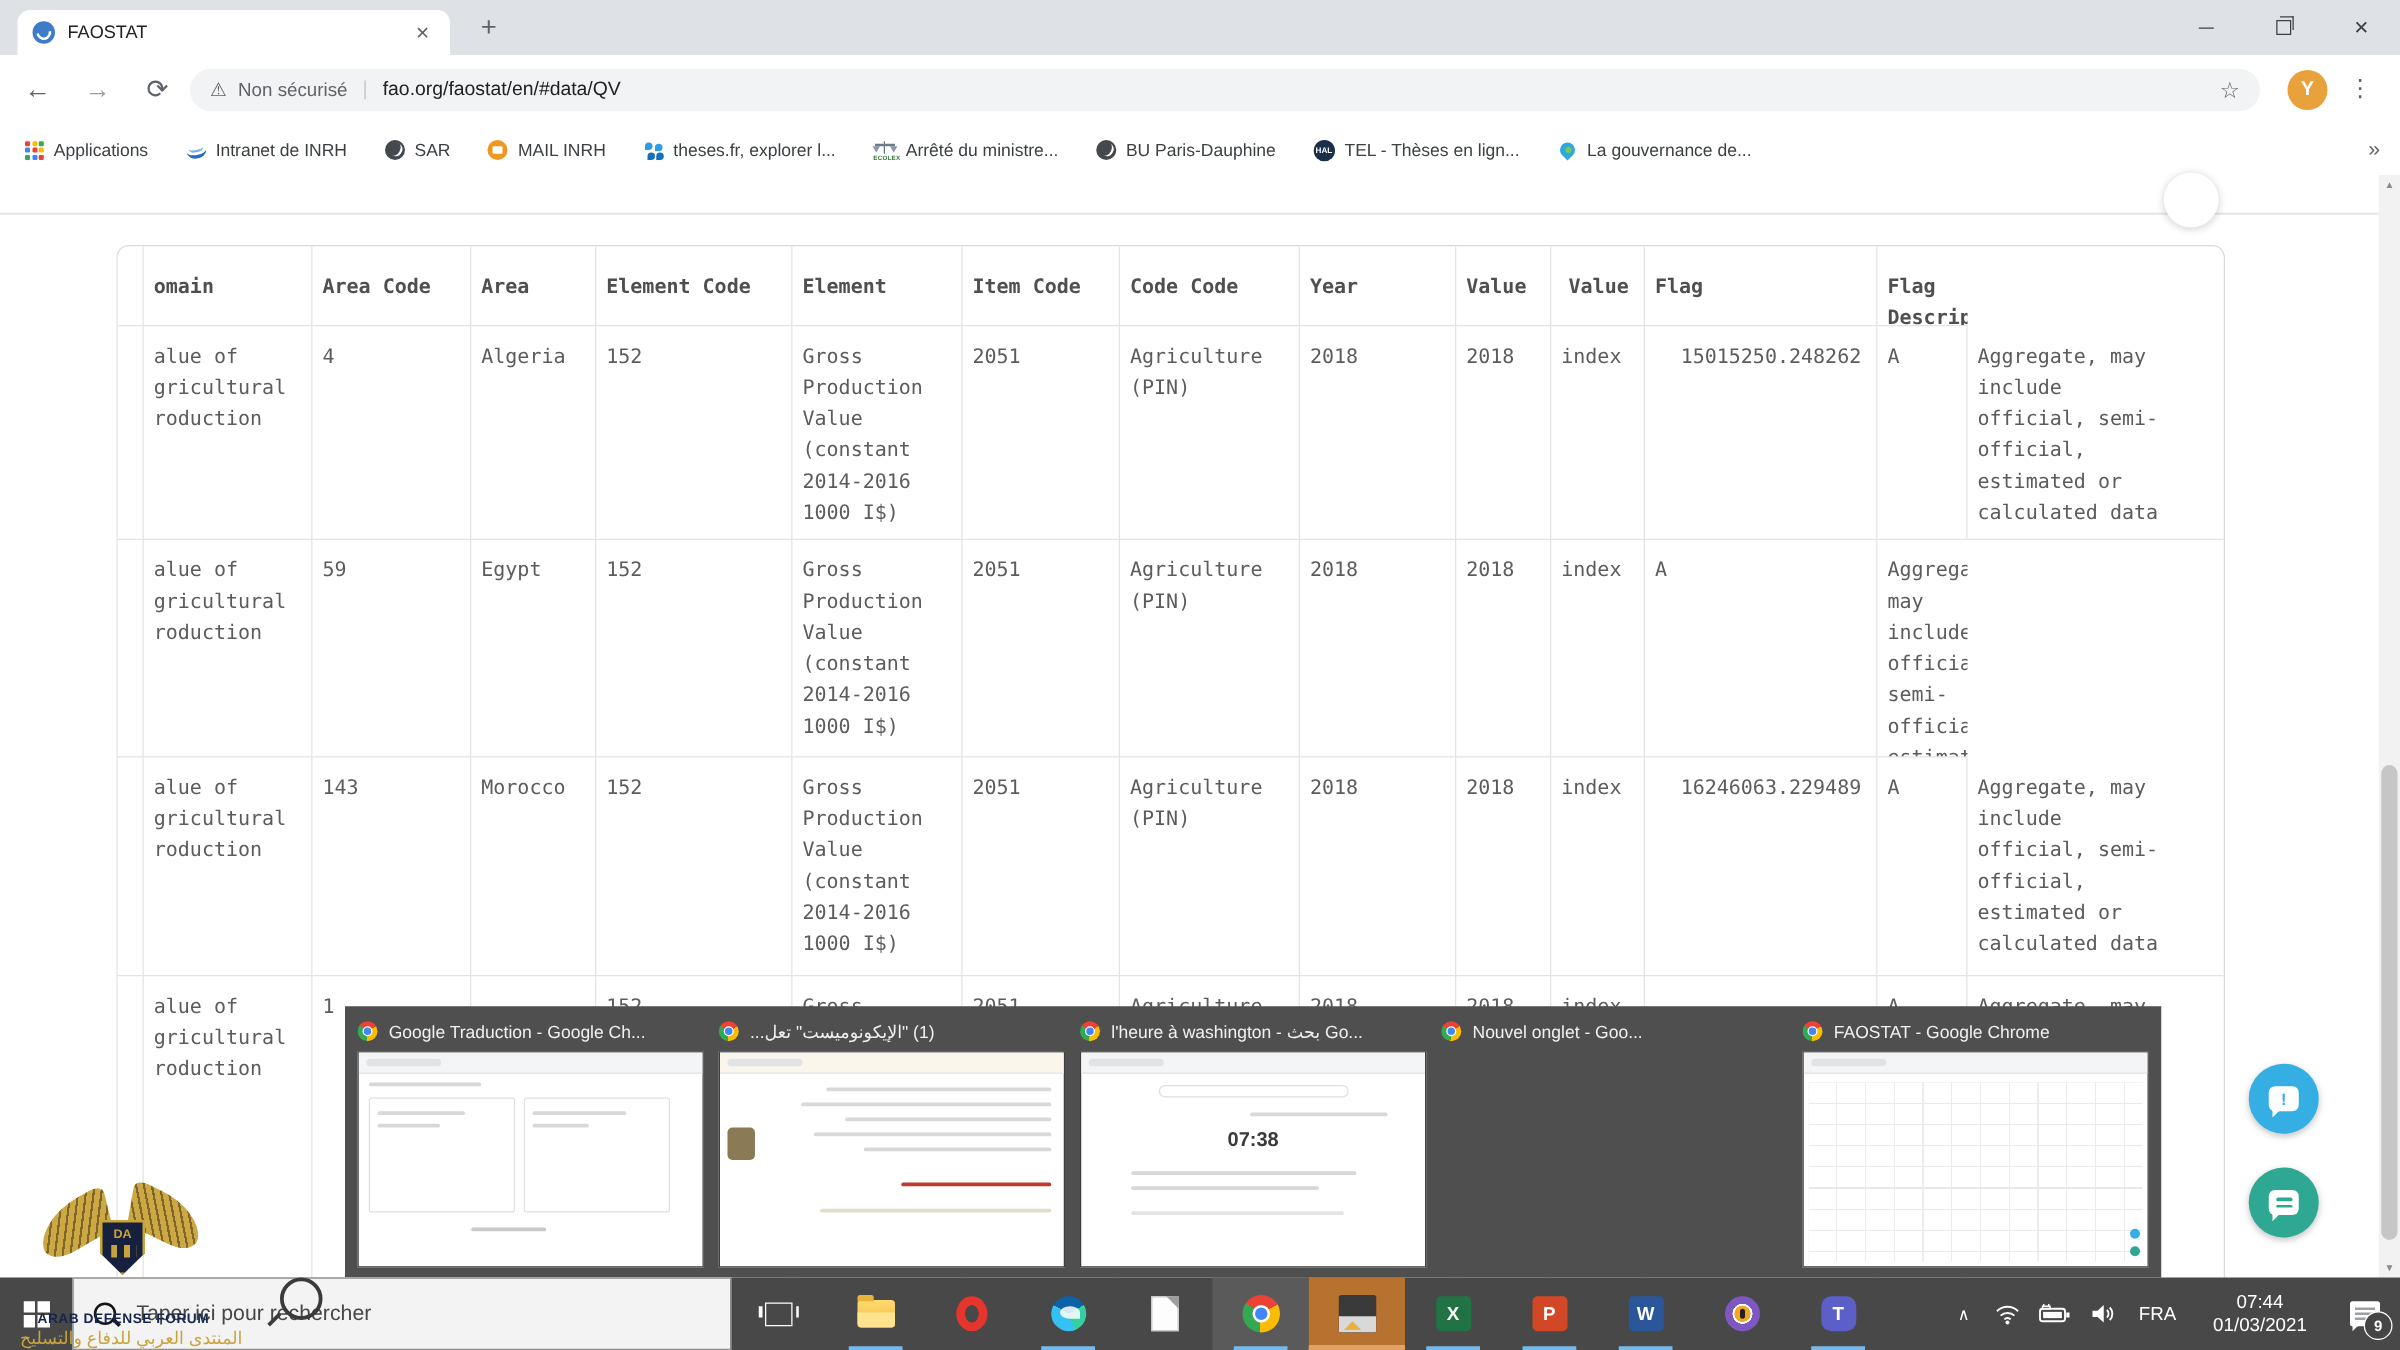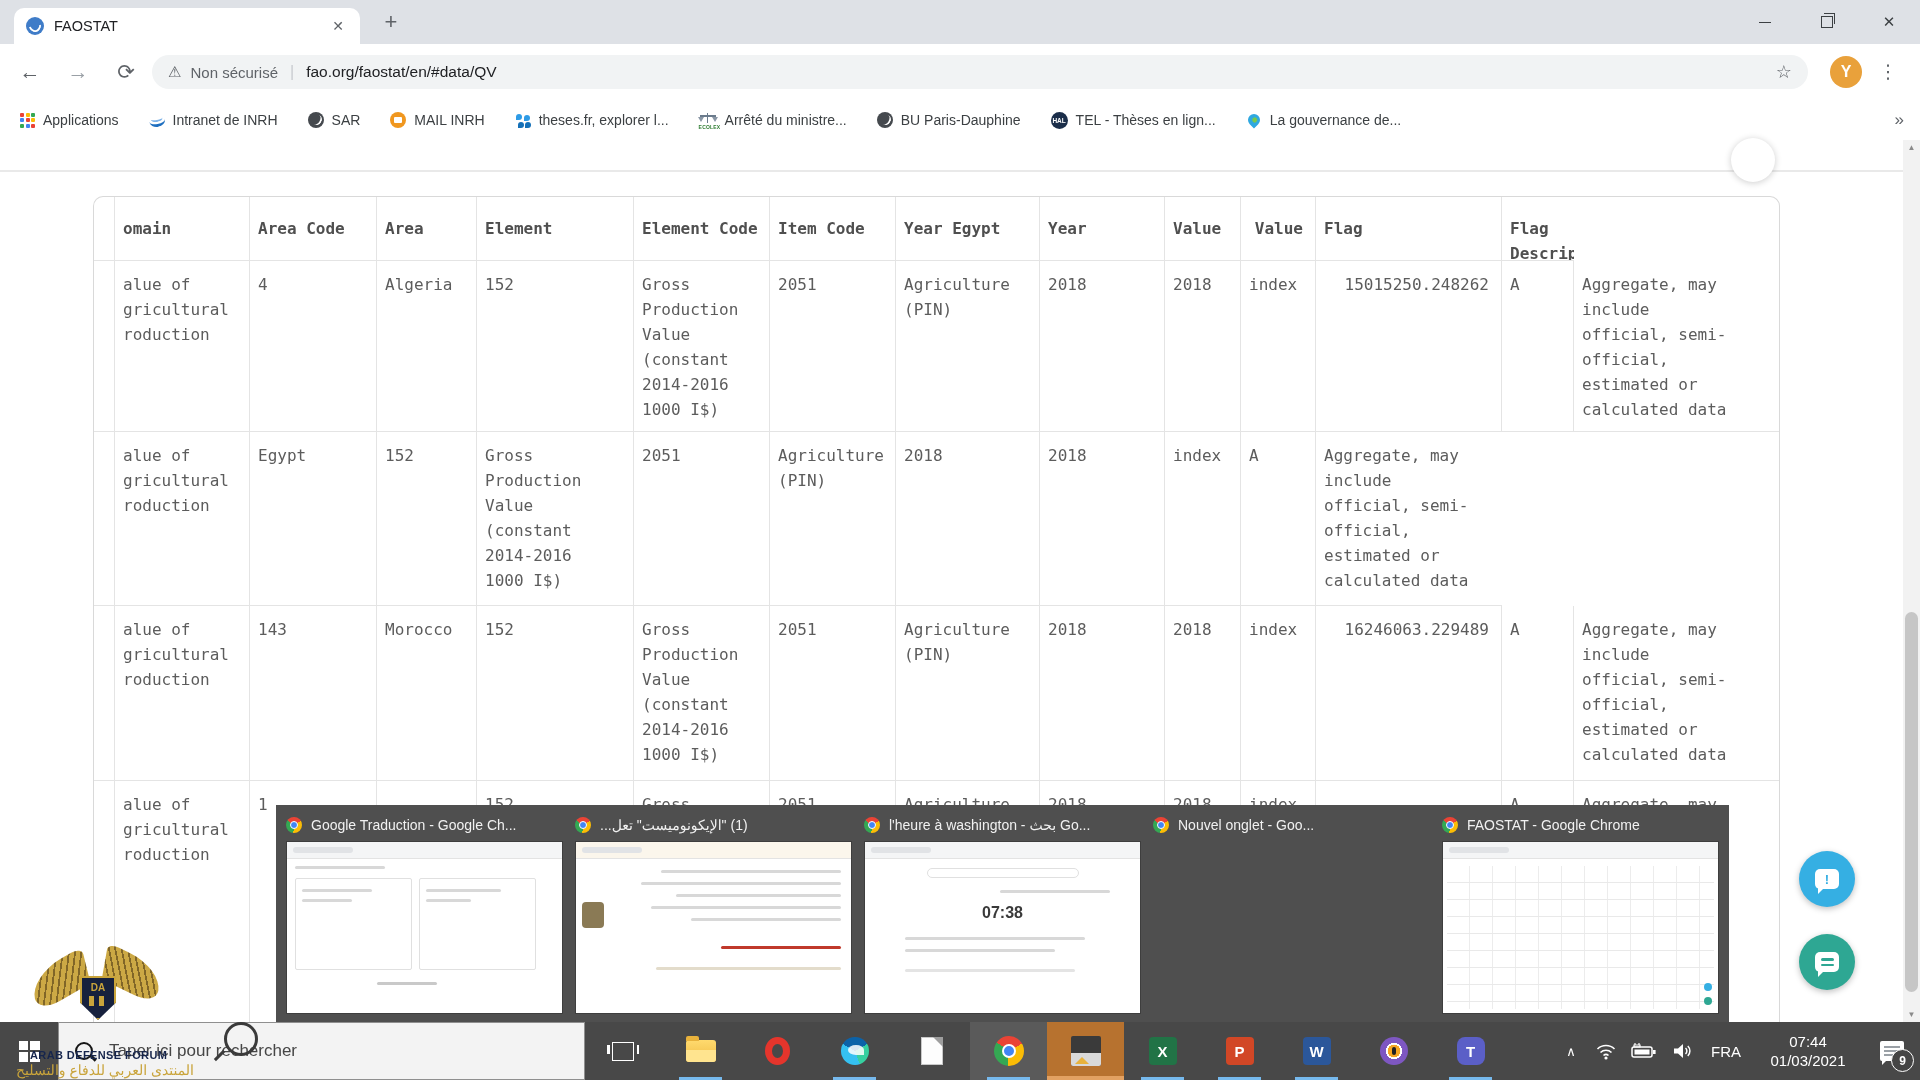--- a/index.html
+++ b/index.html
@@ -297,24 +297,24 @@
 <div class="page">
   <div class="page-divider"></div>
   <div class="scrolltop"></div>
 
   <div class="tablebox">
     <div class="trow thead">
       <div></div>
       <div>omain</div>
       <div>Area Code</div>
       <div>Area</div>
+      <div>Element Code</div>
       <div>Element</div>
-      <div>Element Code</div>
       <div>Item Code</div>
-      <div>Year Egypt</div>
+      <div>Code Code</div>
       <div>Year</div>
       <div>Value</div>
       <div class="num">Value</div>
       <div>Flag</div>
       <div>Flag Description</div>
     </div>
 
     <div class="trow r1">
       <div></div>
       <div class="pre">alue of
@@ -343,20 +343,21 @@
 official,
 estimated or
 calculated data</div>
     </div>
 
     <div class="trow r2">
       <div></div>
       <div class="pre">alue of
 gricultural
 roduction</div>
+      <div>59</div>
       <div>Egypt</div>
       <div>152</div>
       <div class="pre">Gross
 Production
 Value
 (constant
 2014-2016
 1000 I$)</div>
       <div>2051</div>
       <div class="pre">Agriculture

